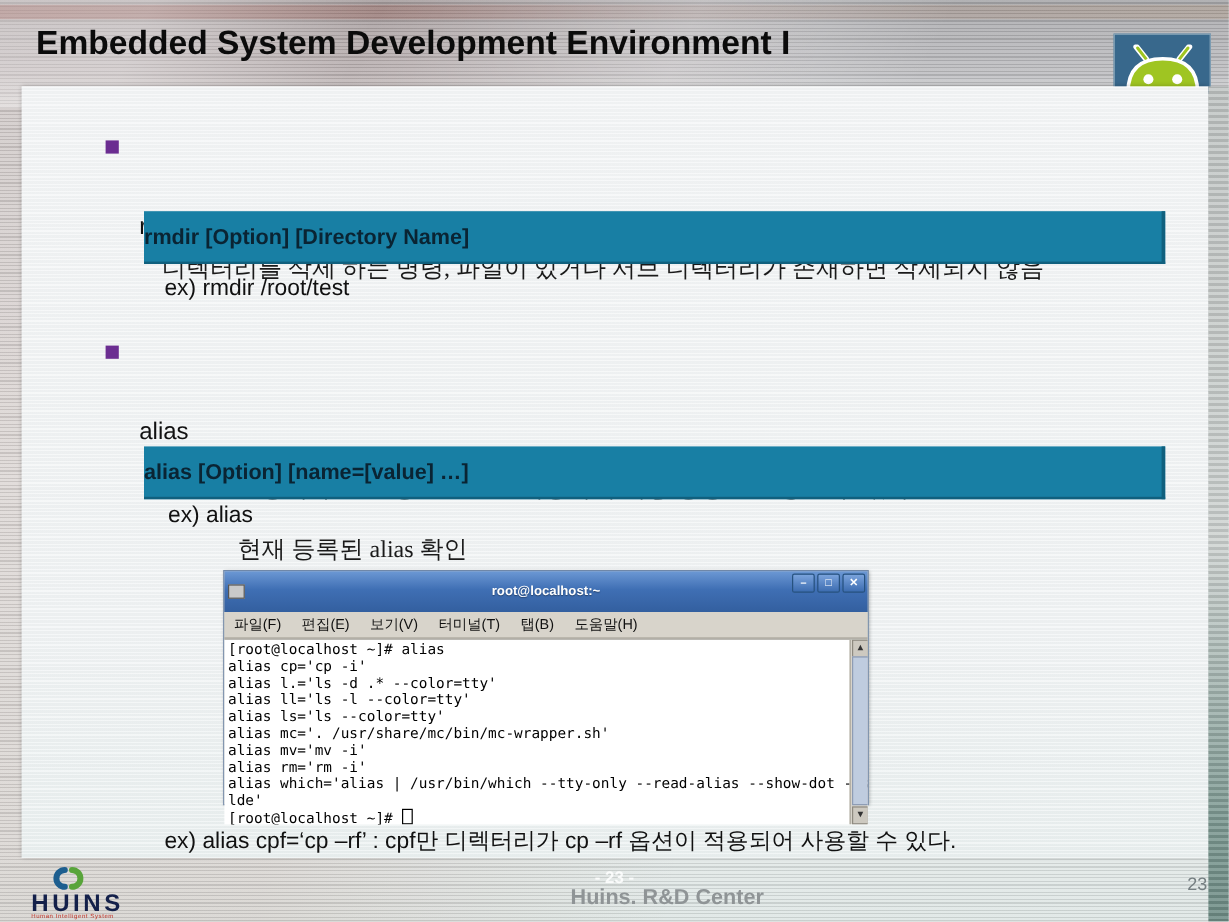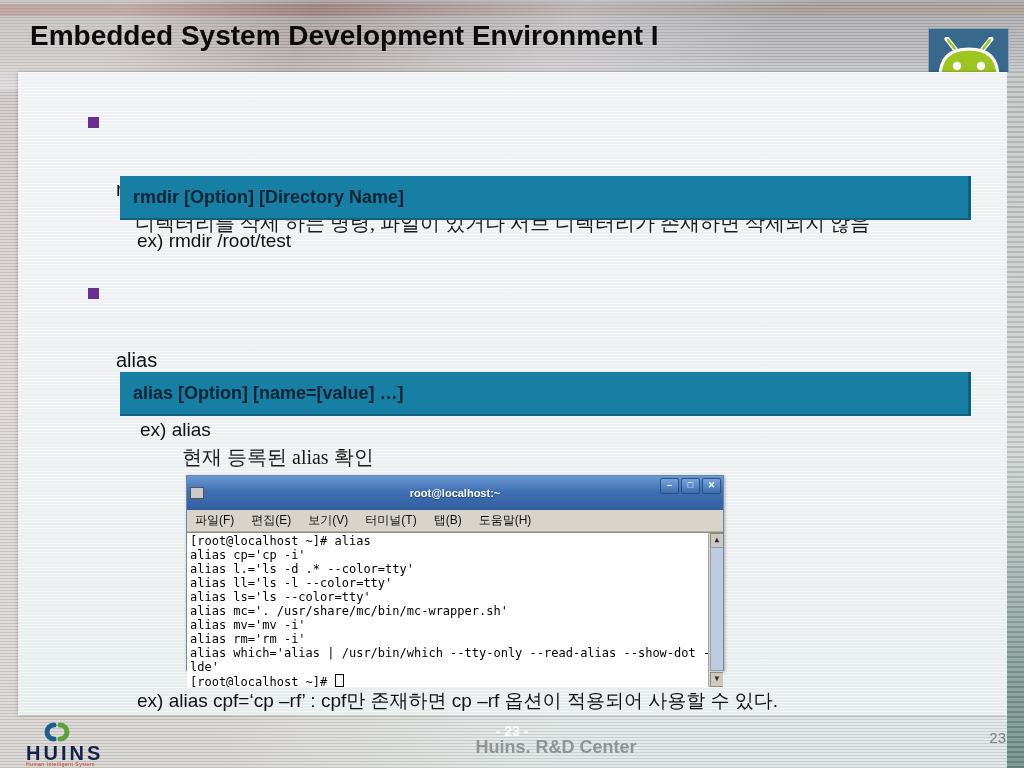--- a/index.html
+++ b/index.html
@@ -32,25 +32,25 @@
   .h-alias{position:absolute;left:98px;top:277px;font-size:20px;color:#111;text-align:center;}
   .kserif{font-family:"Liberation Serif","DejaVu Serif",serif;font-size:20px;color:#1a1a1a;}
   .desc-rmdir{position:absolute;left:117px;top:138px;}
   .desc-alias1{position:absolute;left:117px;top:306px;}
   .desc-alias2{position:absolute;left:117px;top:321px;font-family:Liberation Serif, serif;}
   .banner{position:absolute;left:102px;width:848px;height:42px;background:#187fa4;
     border-right:3px solid #10607e;border-bottom:2px solid #10607e;
     display:flex;align-items:center;}
   .banner1{top:104px;}
   .banner2{top:300px;}
-  .banner .btext{margin-left:13px;font-size:18px;font-weight:bold;color:#0a2433;}
+  .banner .btext{font-size:18px;font-weight:bold;color:#0a2433;}
   .ex-line{position:absolute;font-size:19px;color:#111;}
   .ex1{left:119px;top:158px;}
   .ex2{left:122px;top:347px;}
-  .desc-ex-alias{position:absolute;left:164px;top:372px;}
+  .desc-ex-alias{position:absolute;left:180px;top:372px;}
   .ex3{left:119px;top:616px;}
 
   
   .term{position:absolute;left:168px;top:403px;width:536px;height:194px;border:1px solid #6f87a8;background:#d8d4cb;box-shadow:1px 1px 3px rgba(0,0,0,0.3);}
   .term-titlebar{position:relative;height:34px;background:linear-gradient(180deg,#6c98d4 0,#3f6fb4 45%,#335f9f 100%);display:flex;align-items:center;}
   .term-title{position:absolute;left:0;right:0;text-align:center;font-size:11px;font-weight:bold;color:#fff;text-shadow:0 1px 1px rgba(0,0,0,0.4);}
   .term-appicon{width:12px;height:10px;margin-left:3px;background:#c9c9c9;border:1px solid #555;z-index:2;}
   .term-btns{position:absolute;right:2px;top:2px;display:flex;gap:2px;z-index:2;}
   .tbtn{width:17px;height:14px;background:linear-gradient(180deg,#7aa3dc,#3c6cb0);border:1px solid #27527f;border-radius:2px;color:#fff;font-size:9px;line-height:13px;text-align:center;font-weight:bold;}
   .term-menubar{height:21px;background:#d8d4cb;border-bottom:1px solid #b4b0a6;display:flex;align-items:center;padding-left:8px;}
@@ -146,21 +146,21 @@
         <div><div>[root@localhost ~]# alias</div><div>alias cp='cp -i'</div><div>alias l.='ls -d .* --color=tty'</div><div>alias ll='ls -l --color=tty'</div><div>alias ls='ls --color=tty'</div><div>alias mc='. /usr/share/mc/bin/mc-wrapper.sh'</div><div>alias mv='mv -i'</div><div>alias rm='rm -i'</div><div>alias which='alias | /usr/bin/which --tty-only --read-alias --show-dot --show-ti</div><div>lde'</div></div>
         <div class="term-lastline"><span>[root@localhost ~]# </span><span class="cursor-box"></span></div>
         <div class="scrollbar">
           <div class="sb-arrow sb-up">▲</div>
           <div class="sb-thumb"></div>
           <div class="sb-arrow sb-down">▼</div>
         </div>
       </div>
     </div>
 
-    <div class="ex-line ex3">ex) alias cpf=‘cp –rf’   : cpf만 존재하면 cp –rf 옵션이 적용되어 사용할 수 있다.</div>
+    <div class="ex-line ex3">ex) alias cpf=‘cp –rf’   : cpf만 디렉터리가 cp –rf 옵션이 적용되어 사용할 수 있다.</div>
   </div>
 
   <div class="right-band"></div>
 
   <div class="footer">
     <div class="logo-wrap">
       <svg class="logo-swirl" width="34" height="26" viewBox="0 0 34 26">
         <path d="M14 20 A7 7 0 1 1 14 6" fill="none" stroke="#1d5e8f" stroke-width="5" stroke-linecap="round"></path>
         <path d="M20 6 A7 7 0 1 1 20 20" fill="none" stroke="#58a43a" stroke-width="5" stroke-linecap="round"></path>
       </svg>

